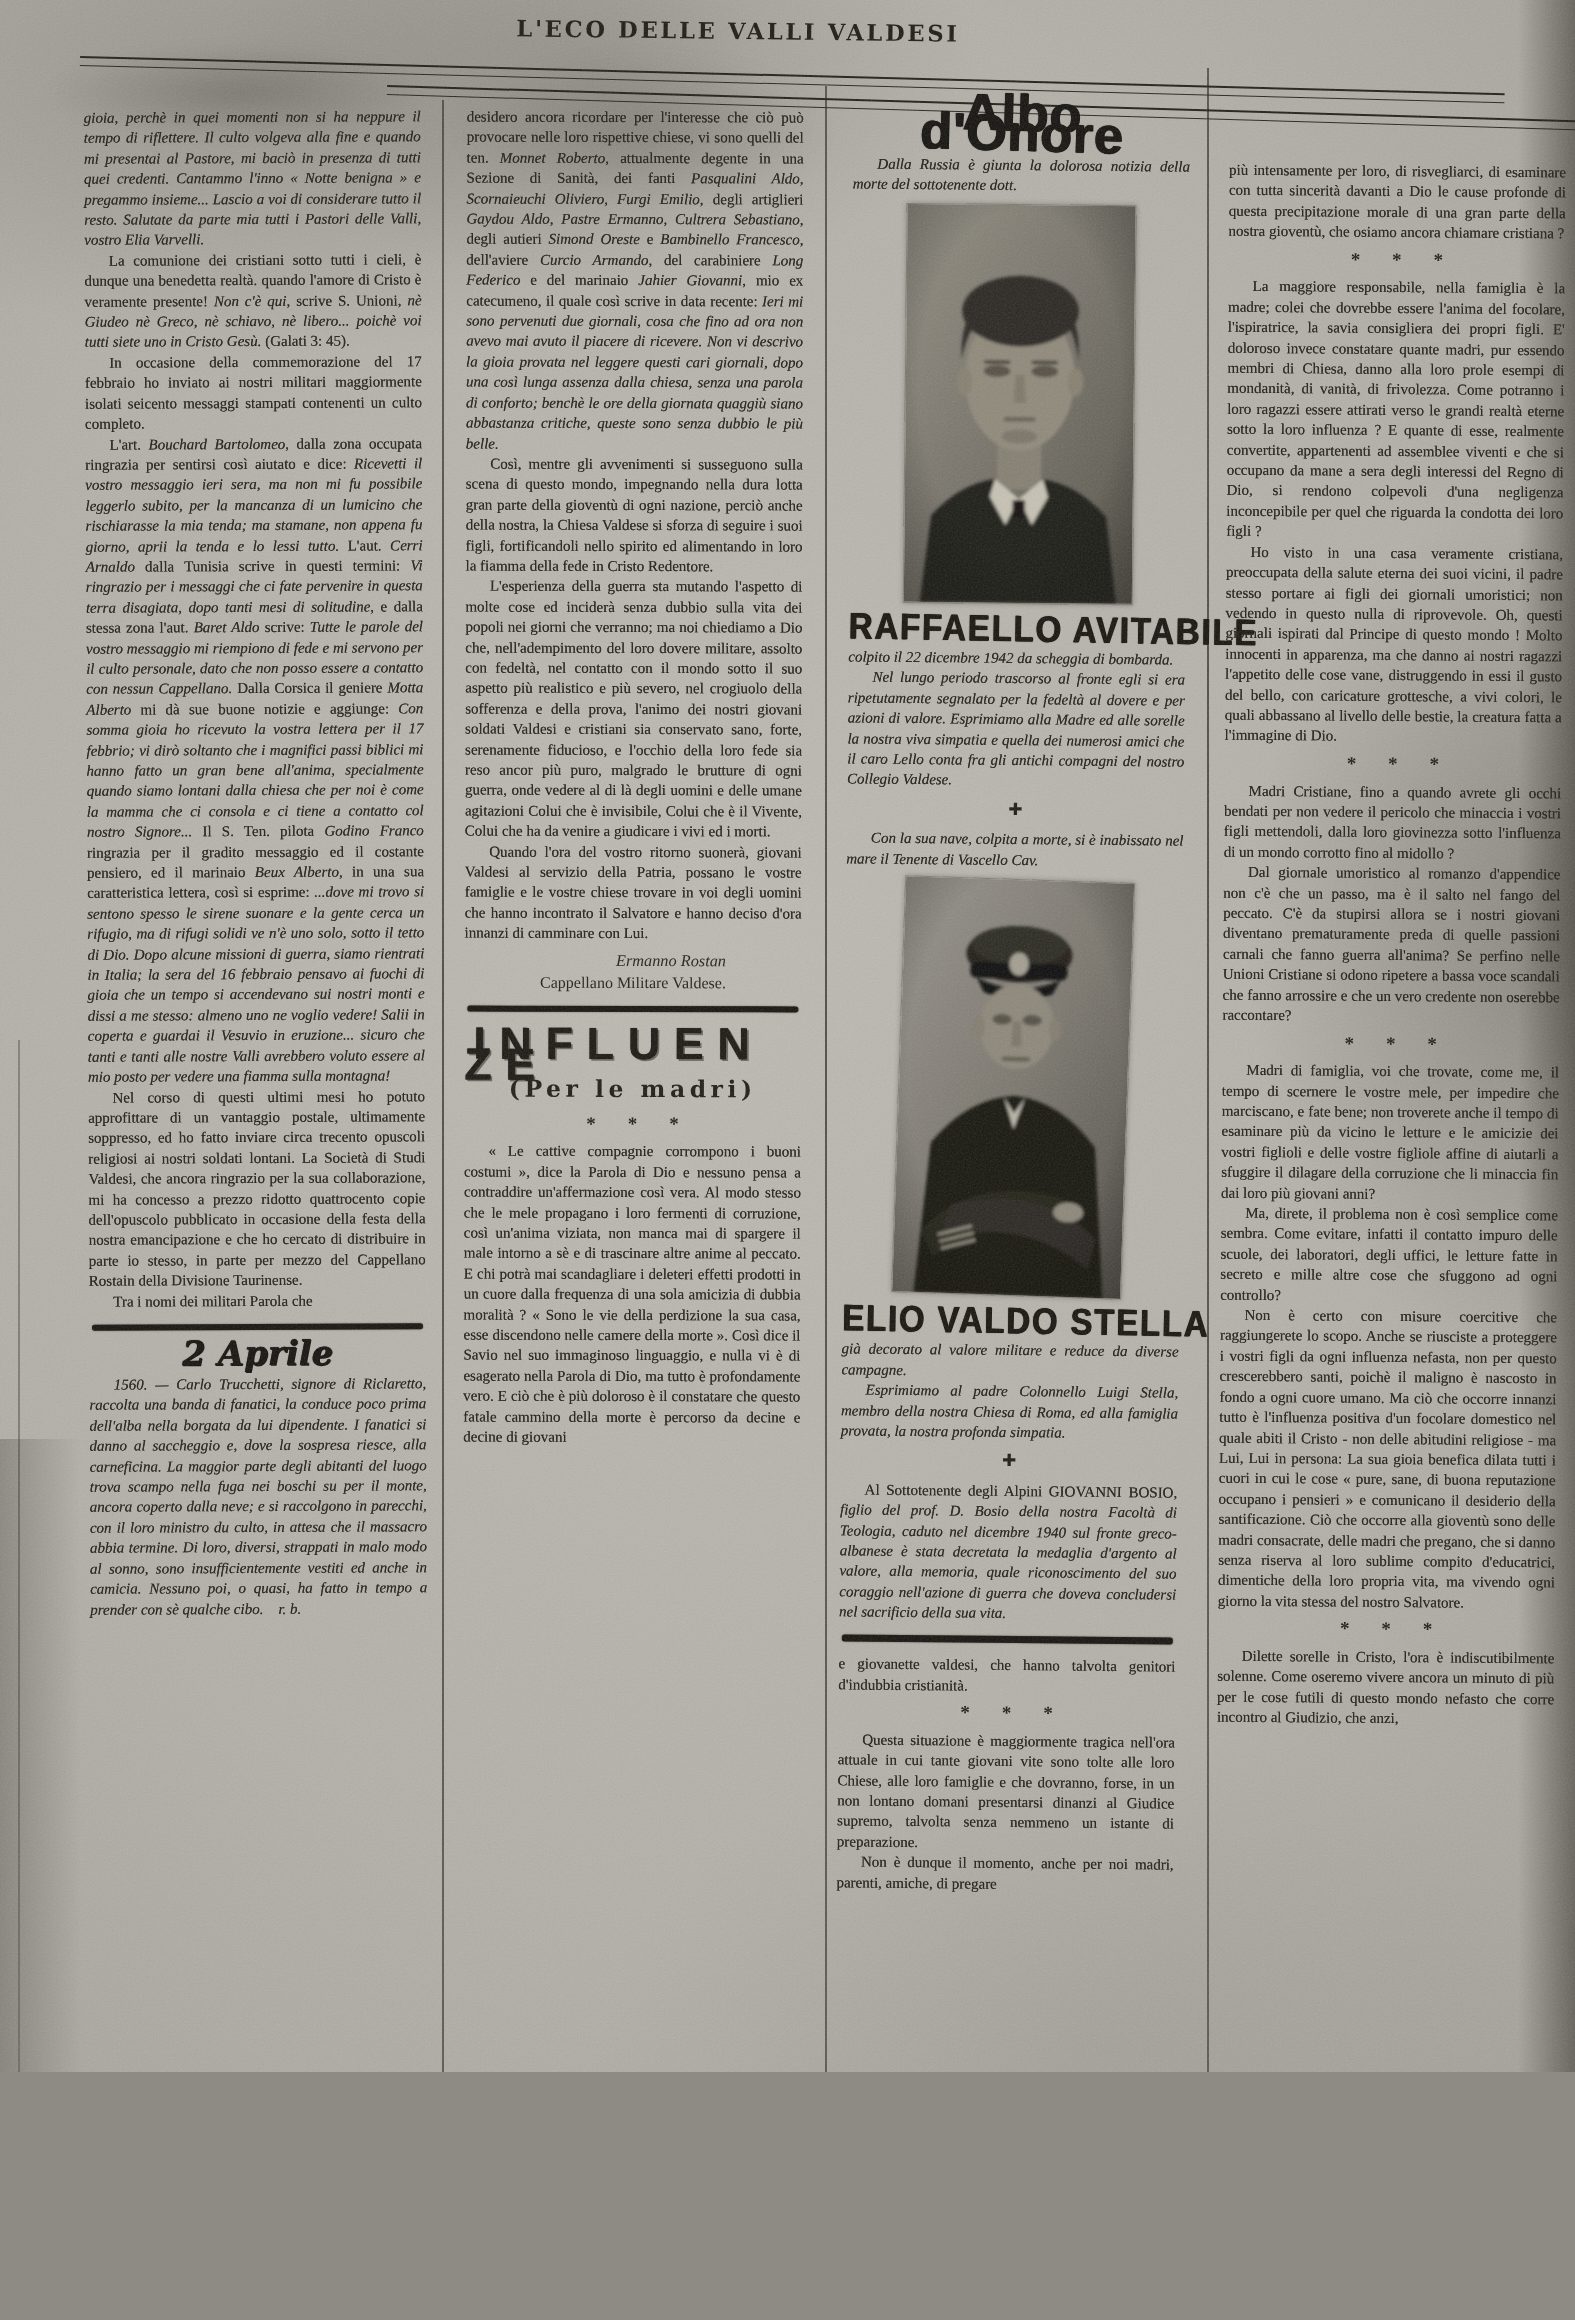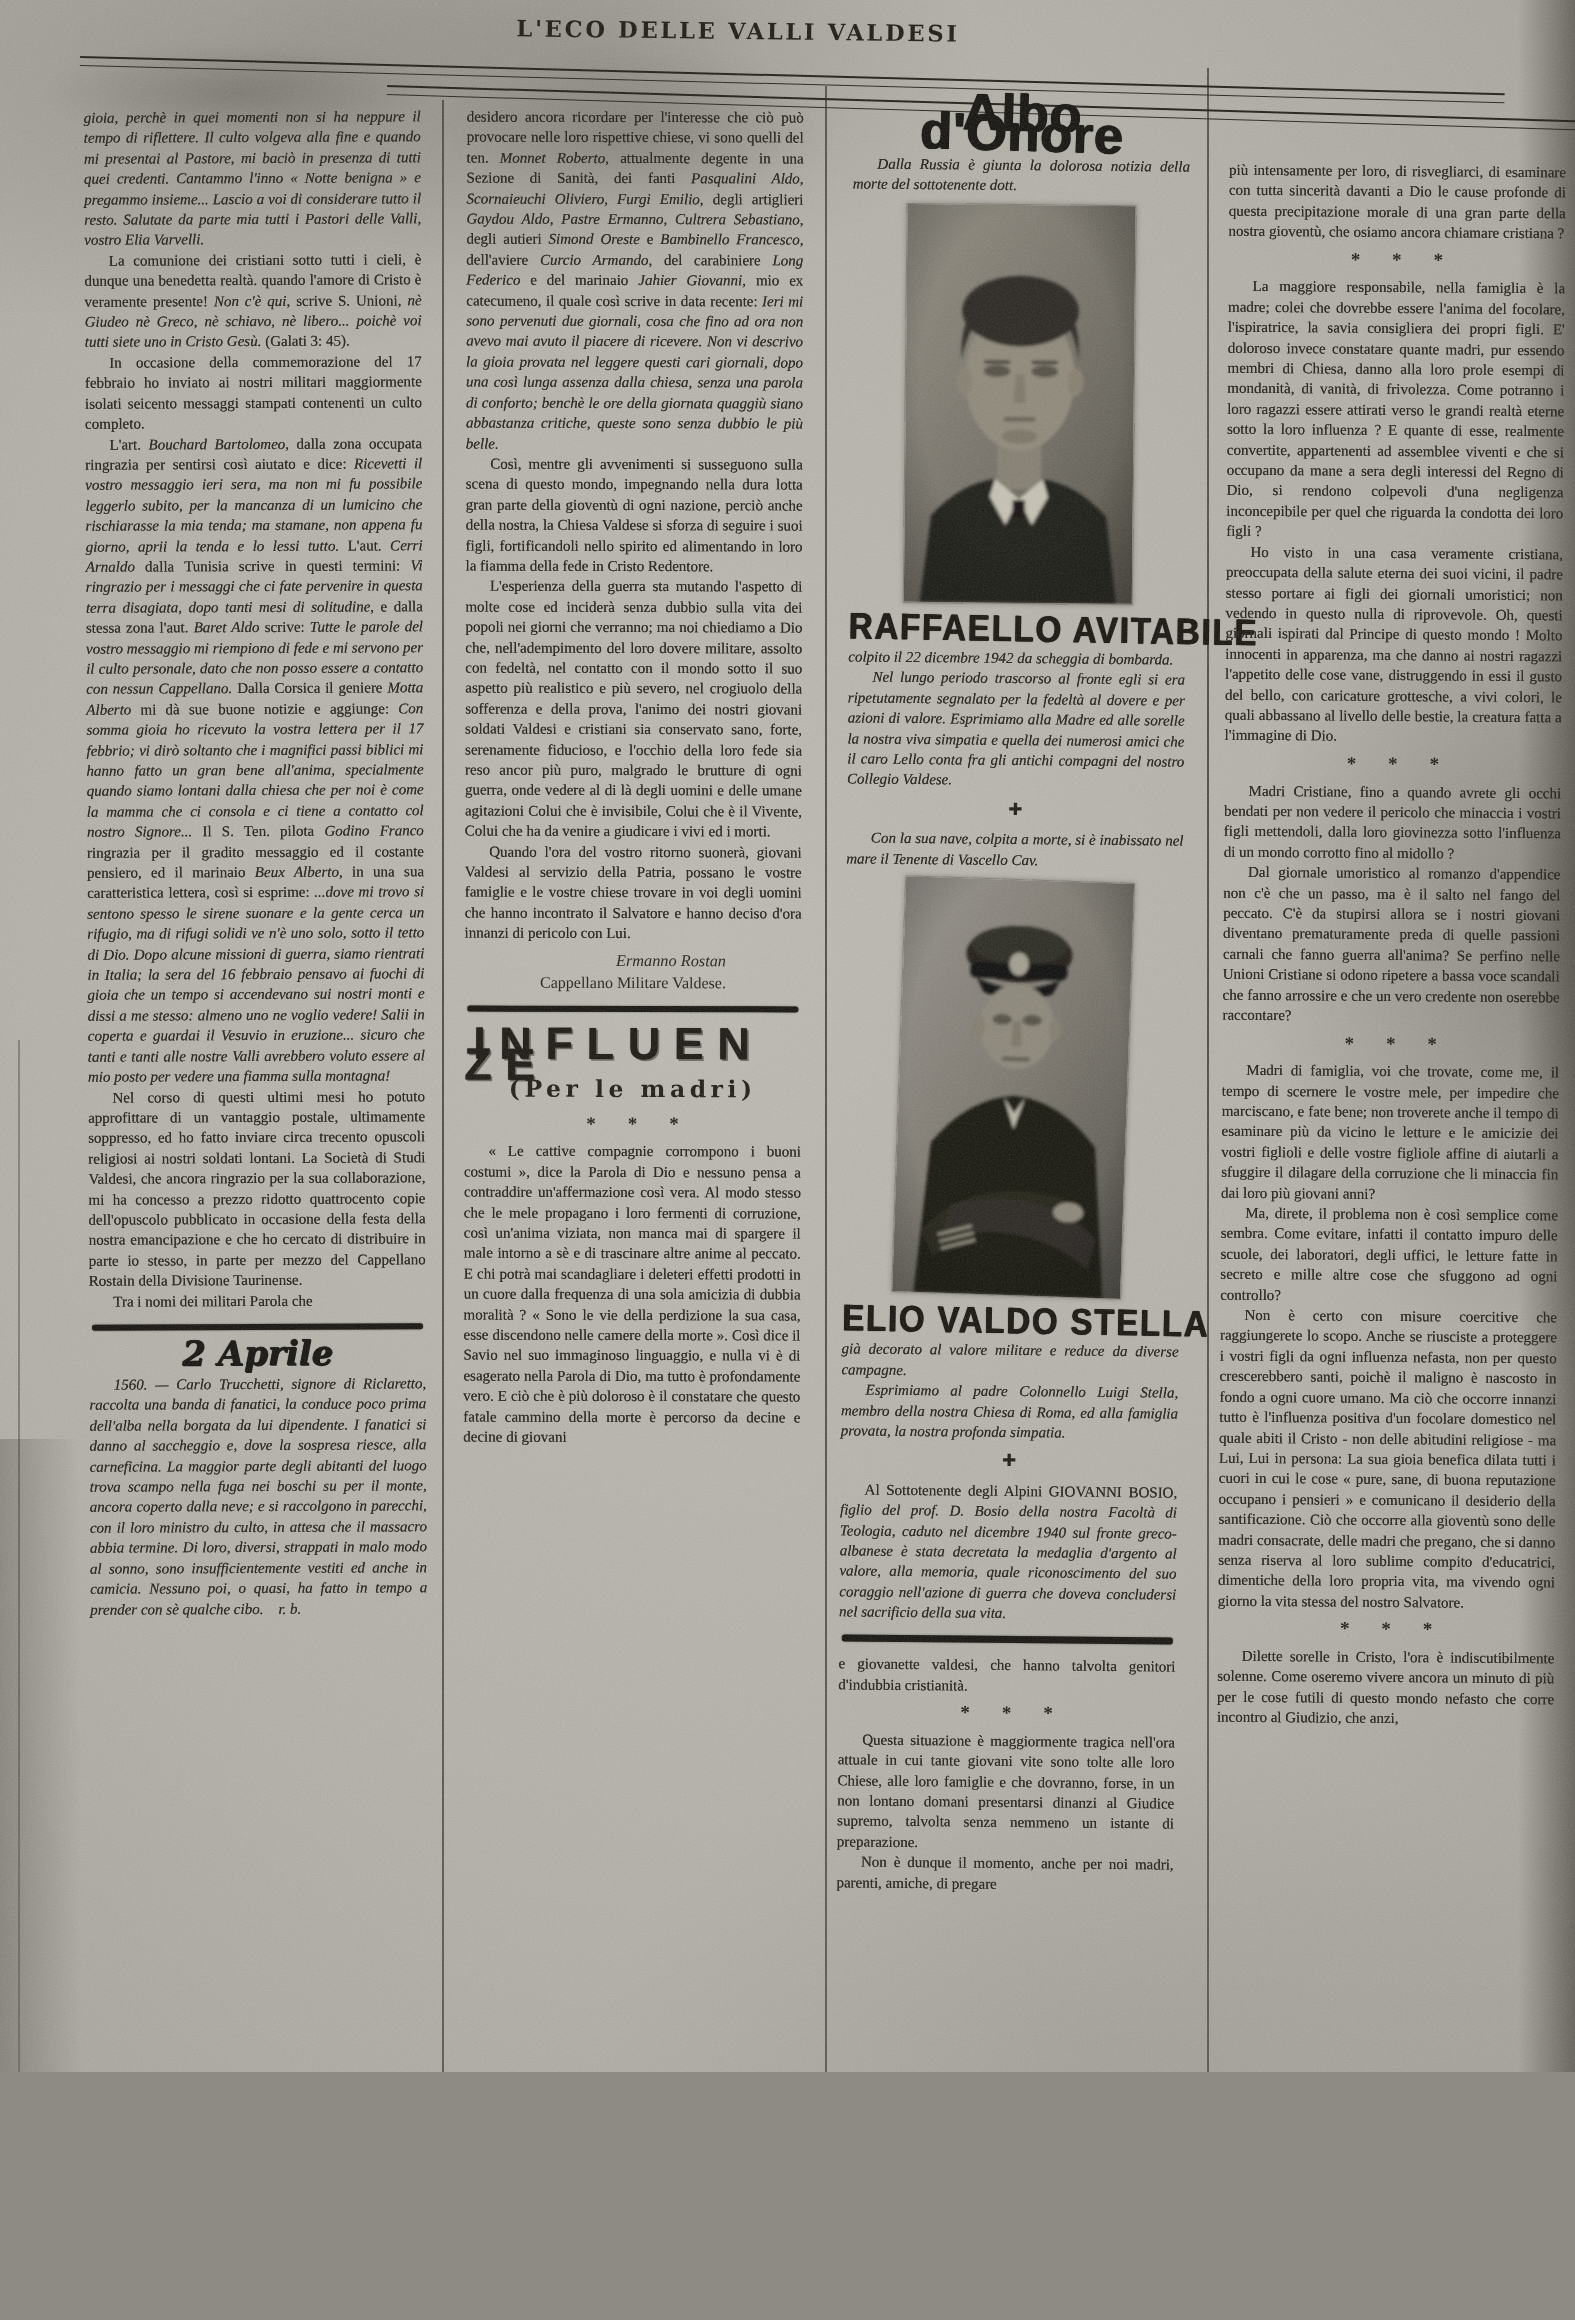--- a/index.html
+++ b/index.html
@@ -84,21 +84,21 @@
       <p class="para"><span>Nel corso di questi ultimi mesi ho potuto approfittare di un vantaggio postale, ultimamente soppresso, ed ho fatto inviare circa trecento opuscoli religiosi ai nostri soldati lontani. La Società di Studi Valdesi, che ancora ringrazio per la sua collaborazione, mi ha concesso a prezzo ridotto quattrocento copie dell'opuscolo pubblicato in occasione della festa della nostra emancipazione e che ho cercato di distribuire in parte io stesso, in parte per mezzo del Cappellano Rostain della Divisione Taurinense.</span></p>
       <p class="para"><span>Tra i nomi dei militari Parola che</span></p>
       <div class="rule-thick"></div>
       <div class="h-aprile">2 Aprile</div>
       <p class="para it"><span>1560. — Carlo Trucchetti, signore di Riclaretto, raccolta una banda di fanatici, la conduce poco prima dell'alba nella borgata da lui dipendente. I fanatici si danno al saccheggio e, dove la sospresa riesce, alla carneficina. La maggior parte degli abitanti del luogo trova scampo nella fuga nei boschi su per il monte, ancora coperto dalla neve; e si raccolgono in parecchi, con il loro ministro du culto, in attesa che il massacro abbia termine. Di loro, diversi, strappati in malo modo al sonno, sono insufficientemente vestiti ed anche in camicia. Nessuno poi, o quasi, ha fatto in tempo a prender con sè qualche cibo.&nbsp;&nbsp;&nbsp;&nbsp;r. b.</span></p>
     </div>
   <div class="col" id="col2">
       <p class="para ni"><span>desidero ancora ricordare per l'interesse che ciò può provocare nelle loro rispettive chiese, vi sono quelli del ten. </span><em>Monnet Roberto</em><span>, attualmente degente in una Sezione di Sanità, dei fanti </span><em>Pasqualini Aldo, Scornaieuchi Oliviero, Furgi Emilio</em><span>, degli artiglieri </span><em>Gaydou Aldo, Pastre Ermanno, Cultrera Sebastiano</em><span>, degli autieri </span><em>Simond Oreste</em><span> e </span><em>Bambinello Francesco</em><span>, dell'aviere </span><em>Curcio Armando</em><span>, del carabiniere </span><em>Long Federico</em><span> e del marinaio </span><em>Jahier Giovanni</em><span>, mio ex catecumeno, il quale così scrive in data recente: </span><em>Ieri mi sono pervenuti due giornali, cosa che fino ad ora non avevo mai avuto il piacere di ricevere. Non vi descrivo la gioia provata nel leggere questi cari giornali, dopo una così lunga assenza dalla chiesa, senza una parola di conforto; benchè le ore della giornata quaggiù siano abbastanza critiche, queste sono senza dubbio le più belle.</em><span></span></p>
       <p class="para"><span>Così, mentre gli avvenimenti si susseguono sulla scena di questo mondo, impegnando nella dura lotta gran parte della gioventù di ogni nazione, perciò anche della nostra, la Chiesa Valdese si sforza di seguire i suoi figli, fortificandoli nello spirito ed alimentando in loro la fiamma della fede in Cristo Redentore.</span></p>
       <p class="para"><span>L'esperienza della guerra sta mutando l'aspetto di molte cose ed inciderà senza dubbio sulla vita dei popoli nei giorni che verranno; ma noi chiediamo a Dio che, nell'adempimento del loro dovere militare, assolto con fedeltà, nel contatto con il mondo sotto il suo aspetto più realistico e più severo, nel crogiuolo della sofferenza e della prova, l'animo dei nostri giovani soldati Valdesi e cristiani sia conservato sano, forte, serenamente fiducioso, e l'occhio della loro fede sia reso ancor più puro, malgrado le brutture di ogni guerra, onde vedere al di là degli uomini e delle umane agitazioni Colui che è invisibile, Colui che è il Vivente, Colui che ha da venire a giudicare i vivi ed i morti.</span></p>
-      <p class="para"><span>Quando l'ora del vostro ritorno suonerà, giovani Valdesi al servizio della Patria, possano le vostre famiglie e le vostre chiese trovare in voi degli uomini che hanno incontrato il Salvatore e hanno deciso d'ora innanzi di pericolo con Lui.</span></p>
+      <p class="para"><span>Quando l'ora del vostro ritorno suonerà, giovani Valdesi al servizio della Patria, possano le vostre famiglie e le vostre chiese trovare in voi degli uomini che hanno incontrato il Salvatore e hanno deciso d'ora innanzi di camminare con Lui.</span></p>
       <div class="sig-name">Ermanno Rostan</div>
       <div class="sig-role">Cappellano Militare Valdese.</div>
       <div class="rule-thick"></div>
       <div class="h-influenze">INFLUENZE</div>
       <div class="h-sub">(Per le madri)</div>
       <div class="stars">* * *</div>
       <p class="para"><span>« Le cattive compagnie corrompono i buoni costumi », dice la Parola di Dio e nessuno pensa a contraddire un'affermazione così vera. Al modo stesso che le mele propagano i loro fermenti di corruzione, così un'anima viziata, non manca mai di spargere il male intorno a sè e di trascinare altre anime al peccato. E chi potrà mai scandagliare i deleteri effetti prodotti in un cuore dalla frequenza di una sola amicizia di dubbia moralità ? « Sono le vie della perdizione la sua casa, esse discendono nelle camere della morte ». Così dice il Savio nel suo immaginoso linguaggio, e nulla vi è di esagerato nella Parola di Dio, ma tutto è profondamente vero. E ciò che è più doloroso è il constatare che questo fatale cammino della morte è percorso da decine e decine di giovani</span></p>
     </div>
   <div class="col" id="col3">
       <div class="h-albo">Albo d'Onore</div>

